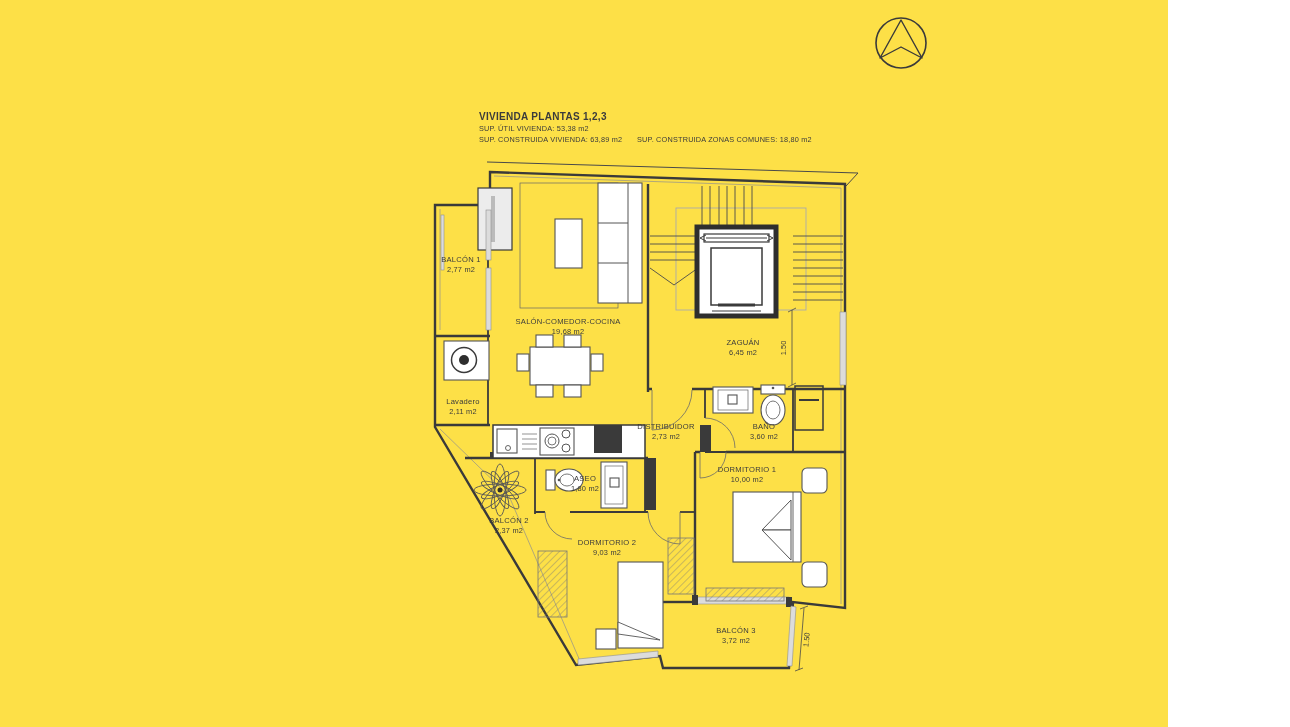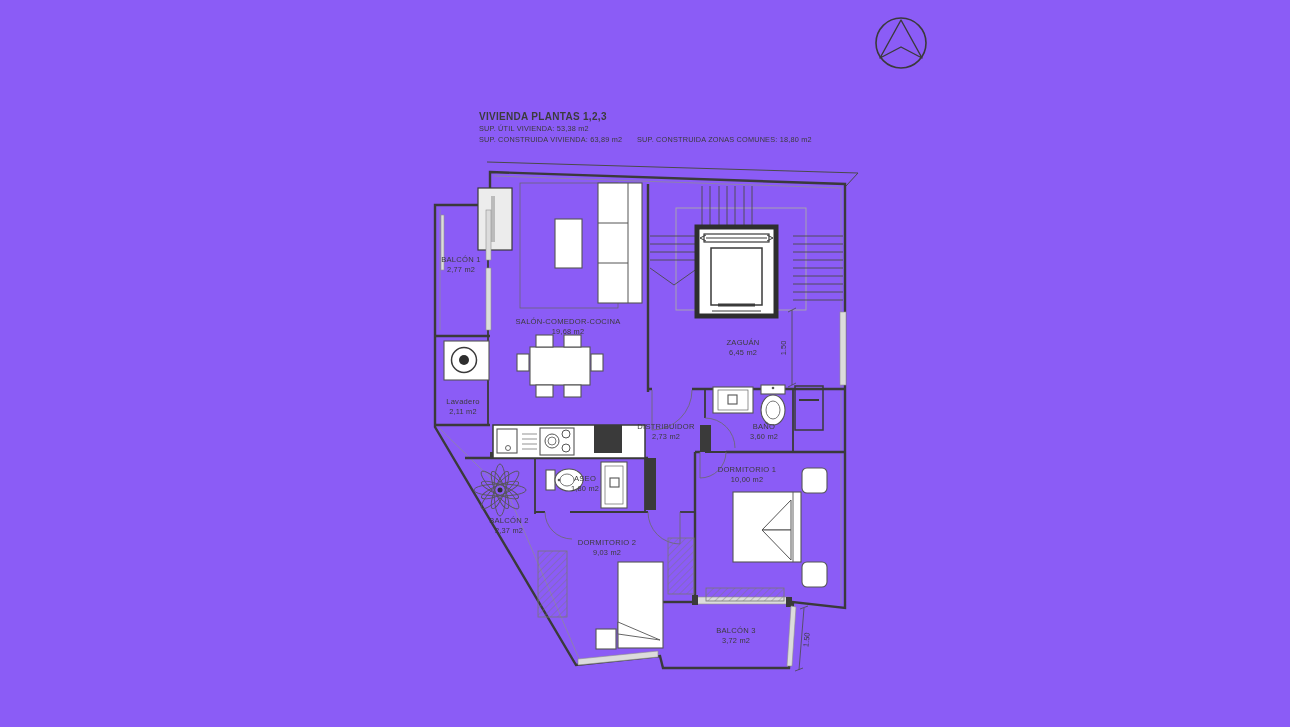--- a/index.html
+++ b/index.html
@@ -1,16 +1,16 @@
 <!DOCTYPE html>
 <html><head>
 <meta charset="utf-8">
 <style>
   html,body{margin:0;padding:0;background:#fff;}
-  #stage{position:relative;width:1290px;height:727px;background:#8b5cf6;overflow:hidden;
+  #stage{position:relative;width:1168px;height:727px;background:#fde047;overflow:hidden;
          font-family:"Liberation Sans", sans-serif;}
   svg{position:absolute;left:0;top:0;}
   text{fill:#3b3b3b;}
   .room-name{font-size:7.6px;letter-spacing:.25px;text-anchor:middle;}
   .room-area{font-size:7.4px;letter-spacing:.2px;text-anchor:middle;}
   .title-main{font-size:10px;font-weight:bold;letter-spacing:.3px;}
   .title-sub{font-size:7.3px;letter-spacing:.2px;}
   .dim-label{font-size:7.5px;text-anchor:middle;}
   .wall{stroke:#3a3a3a;stroke-width:2.4;fill:none;stroke-linejoin:miter;}
   .wall-thin{stroke:#3a3a3a;stroke-width:1.8;fill:none;}

